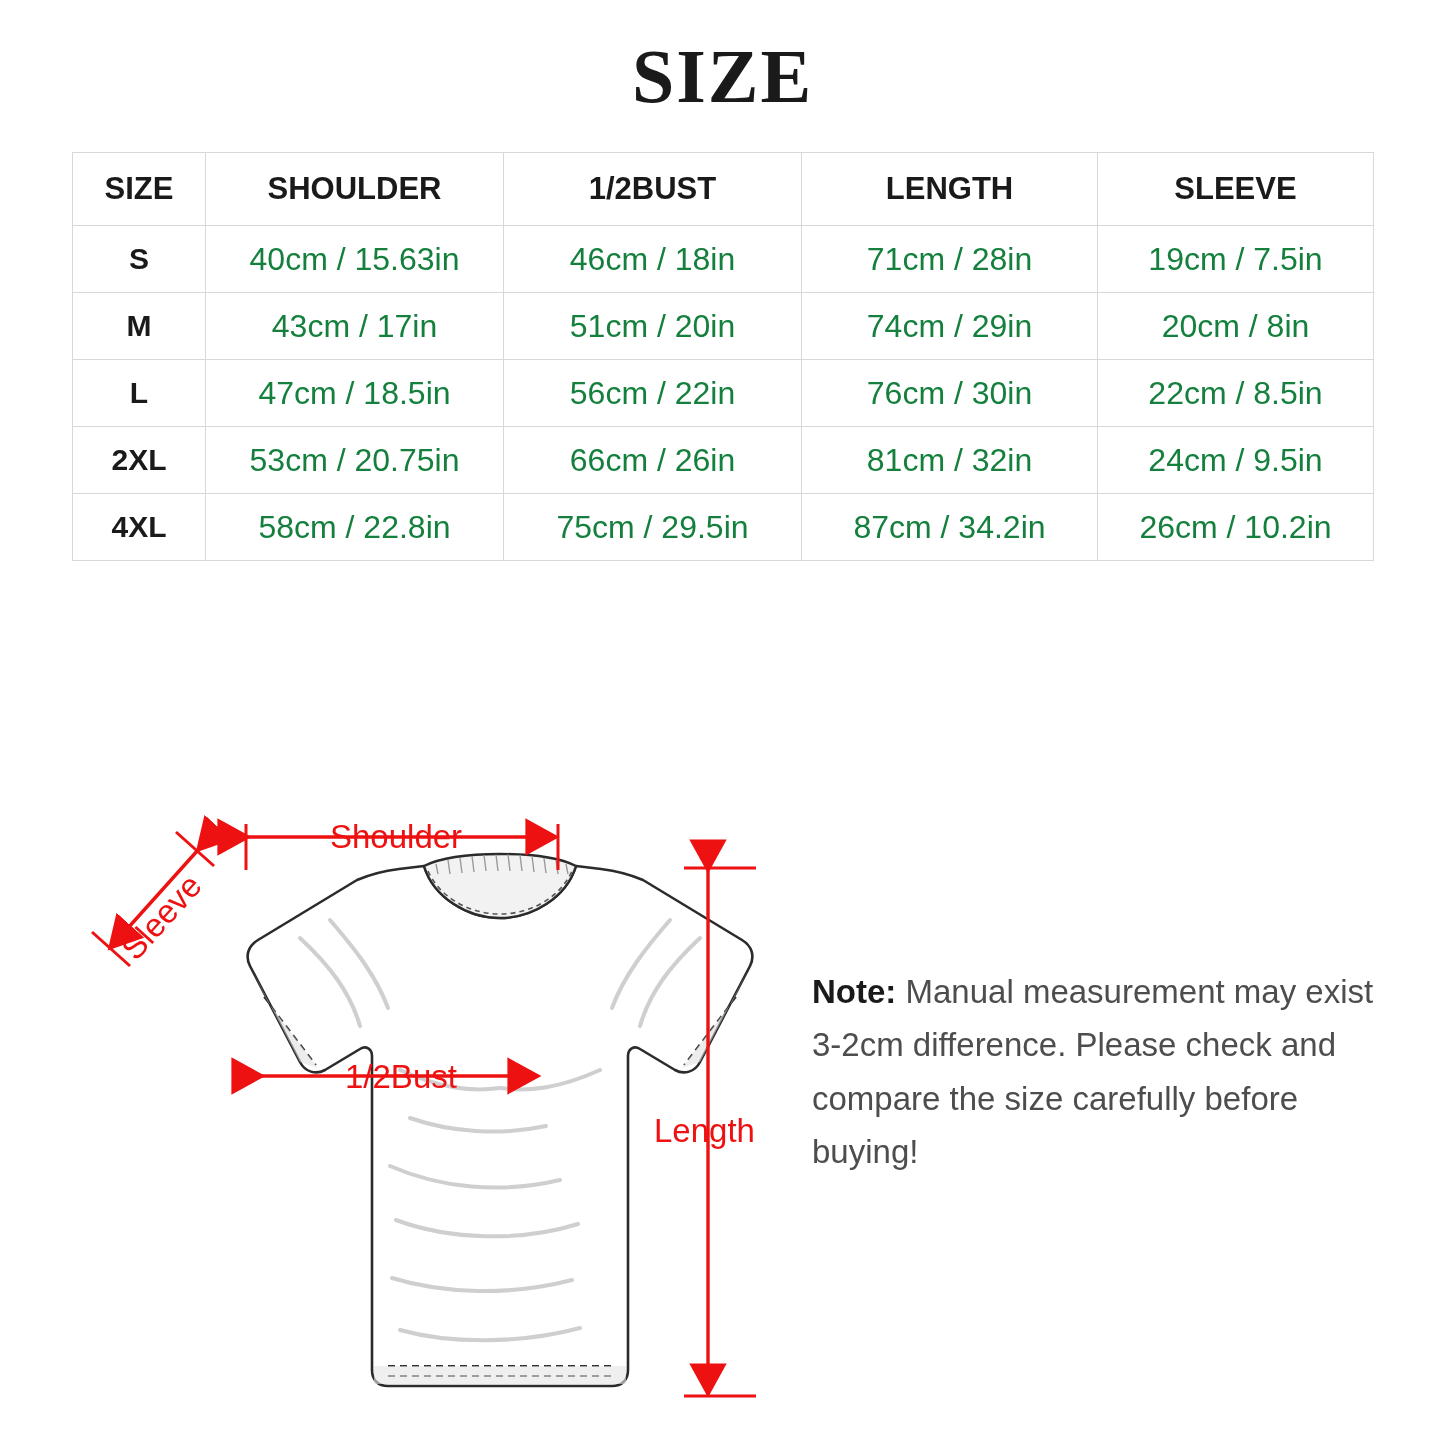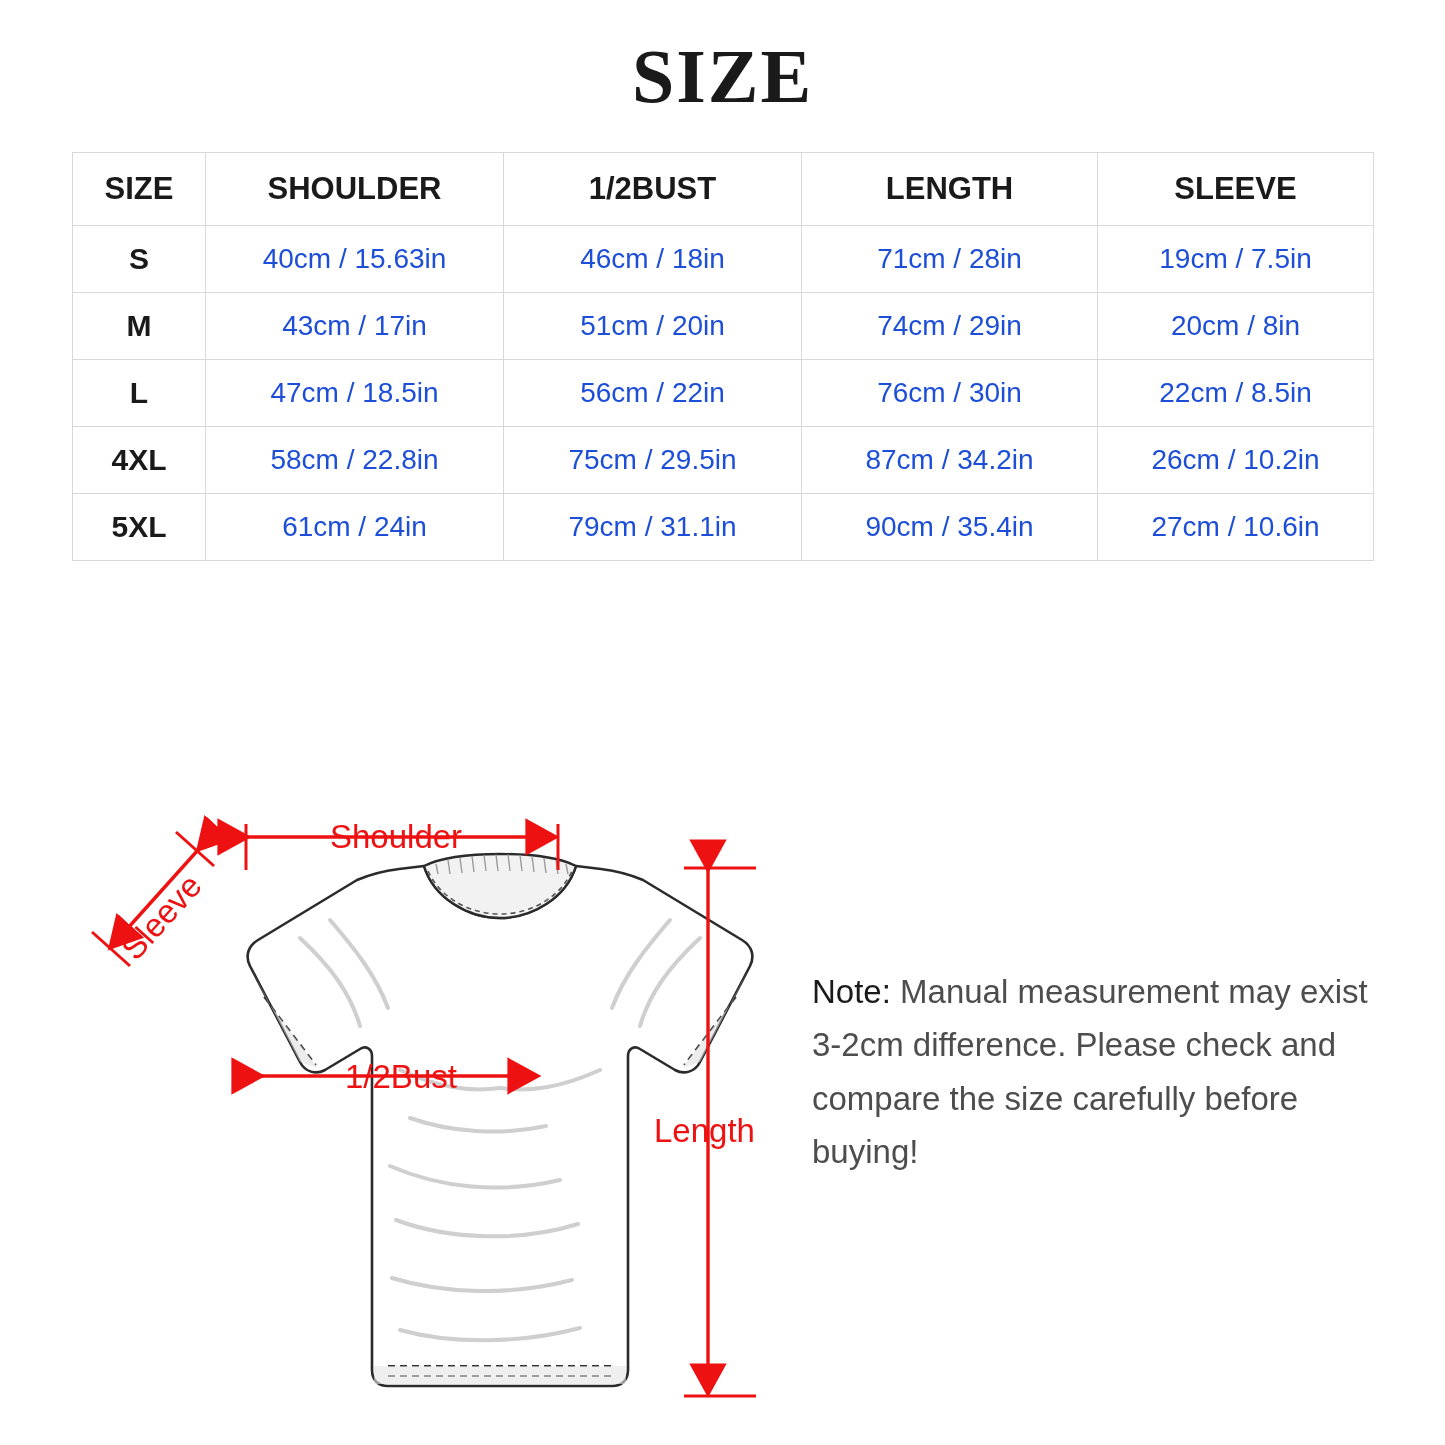--- a/index.html
+++ b/index.html
@@ -43,22 +43,22 @@
     vertical-align: middle;
   }
   table.size-table th {
     height: 70px;
     font-size: 31px;
     font-weight: bold;
     color: #1a1a1a;
   }
   table.size-table td {
     height: 64px;
-    font-size: 28px;
-    color: #1d4ed8;
+    font-size: 32px;
+    color: #15803d;
   }
   table.size-table td.size-cell {
     font-weight: bold;
     color: #1a1a1a;
     font-size: 30px;
   }
   col.c-size   { width: 133px; }
   col.c-should { width: 298px; }
   col.c-bust   { width: 298px; }
   col.c-length { width: 296px; }
@@ -83,21 +83,21 @@
     position: absolute;
     left: 812px;
     top: 965px;
     width: 580px;
     font-size: 33px;
     line-height: 1.62;
     color: #4d4d4d;
   }
   .note b {
     color: #1a1a1a;
-    font-weight: normal;
+    font-weight: bold;
   }
 </style>
 </head>
 <body>
 
 <div class="title">SIZE</div>
 
 <div class="table-wrap">
   <table class="size-table">
     <colgroup>
@@ -132,32 +132,32 @@
         <td>20cm / 8in</td>
       </tr>
       <tr>
         <td class="size-cell">L</td>
         <td>47cm / 18.5in</td>
         <td>56cm / 22in</td>
         <td>76cm / 30in</td>
         <td>22cm / 8.5in</td>
       </tr>
       <tr>
+        <td class="size-cell">2XL</td>
+        <td>53cm / 20.75in</td>
+        <td>66cm / 26in</td>
+        <td>81cm / 32in</td>
+        <td>24cm / 9.5in</td>
+      </tr>
+      <tr>
         <td class="size-cell">4XL</td>
         <td>58cm / 22.8in</td>
         <td>75cm / 29.5in</td>
         <td>87cm / 34.2in</td>
         <td>26cm / 10.2in</td>
-      </tr>
-      <tr>
-        <td class="size-cell">5XL</td>
-        <td>61cm / 24in</td>
-        <td>79cm / 31.1in</td>
-        <td>90cm / 35.4in</td>
-        <td>27cm / 10.6in</td>
       </tr>
     </tbody>
   </table>
 </div>
 
 <div class="diagram">
   <svg width="1445" height="675" viewBox="0 0 1445 675" xmlns="http://www.w3.org/2000/svg">
     <defs>
       <marker id="arrH" markerWidth="11" markerHeight="11" refX="9" refY="5.5" orient="auto">
         <path d="M0,0 L10,5.5 L0,11 z" fill="#ee1111"></path>

